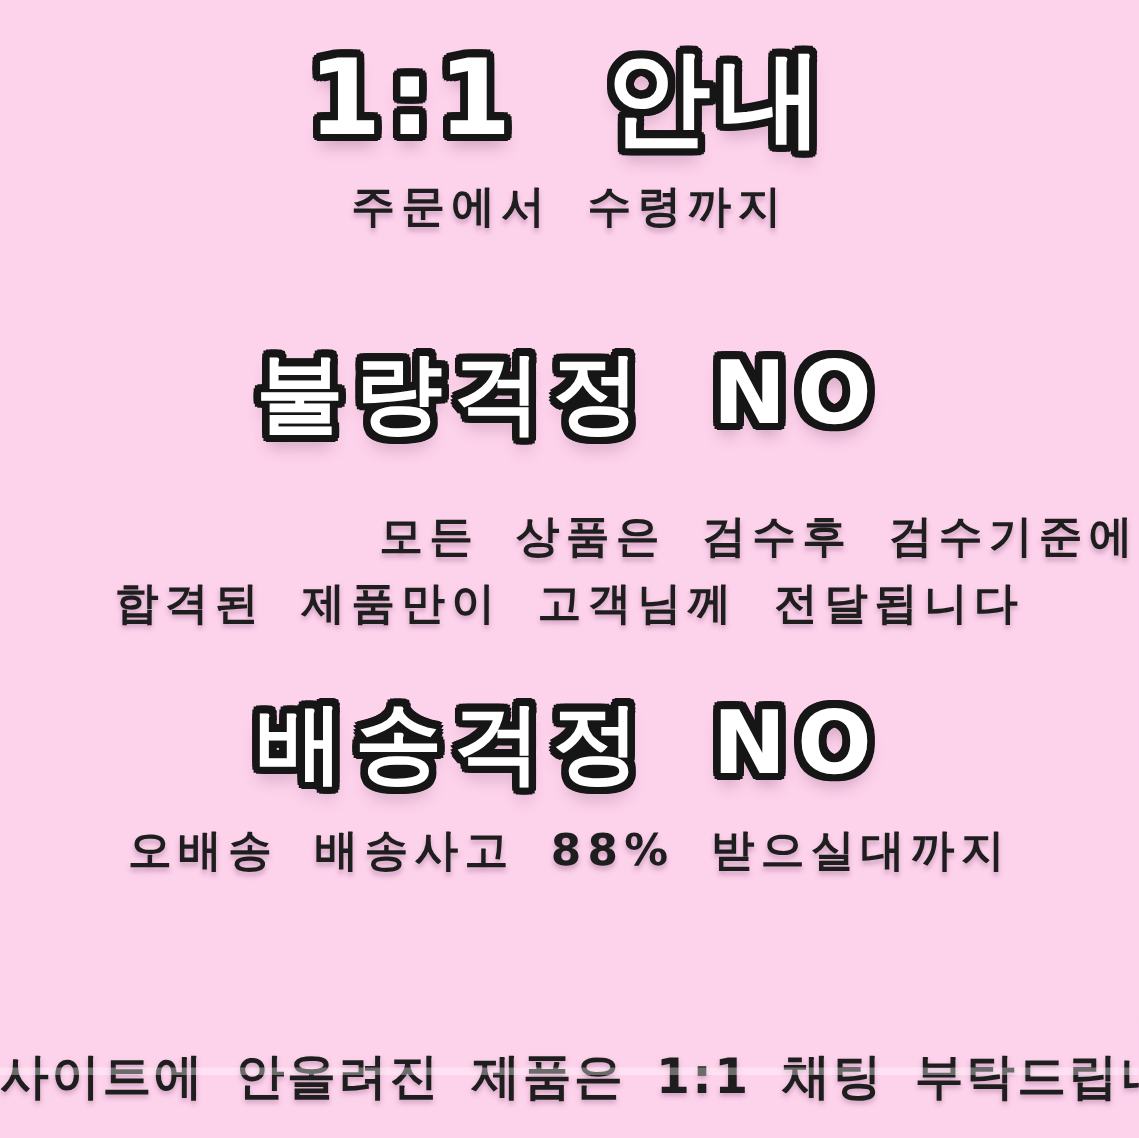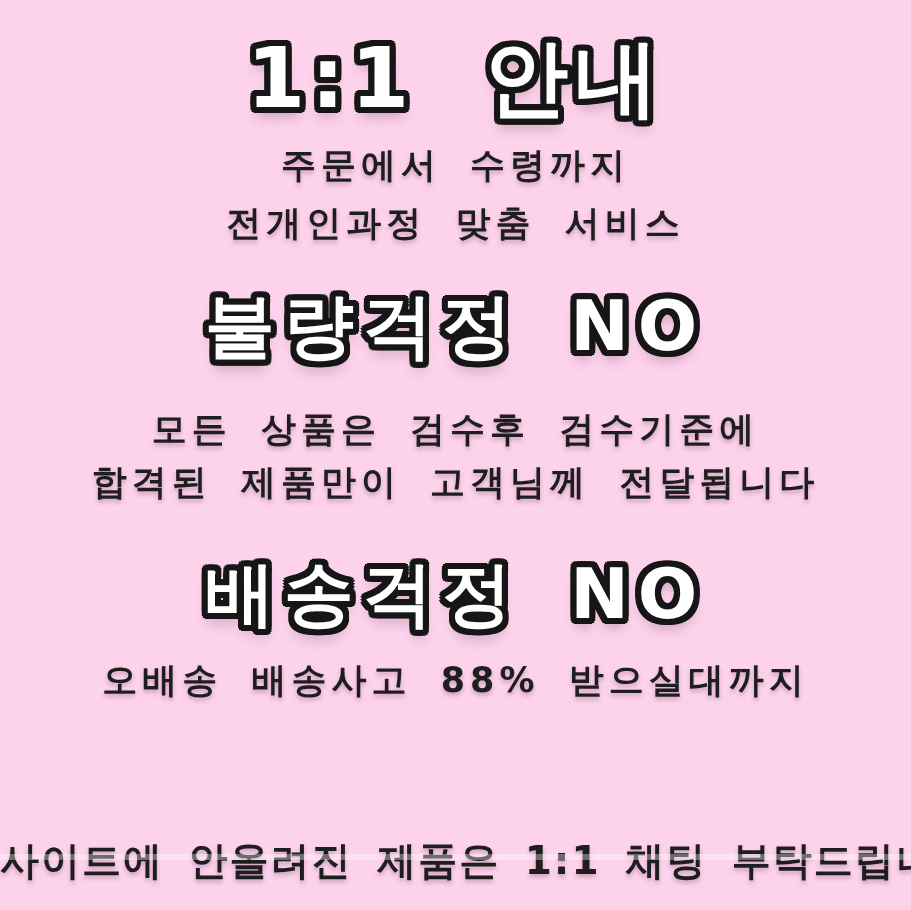--- a/index.html
+++ b/index.html
@@ -49,30 +49,30 @@
     top:22px;
     font-size:84px;
     letter-spacing:6px;
     word-spacing:34px;
   }
   .heading{
     font-size:70px;
     letter-spacing:9px;
     word-spacing:16px;
   }
-  .h-defect{top:280px;}
+  .h-defect{top:268px;}
   .h-delivery{top:548px;}
   .body-line{
     font-size:35px;
     letter-spacing:5px;
     word-spacing:12px;
   }
   .intro-1{top:142px;}
   .intro-2{top:200px;}
-  .defect-1{top:406px;}
+  .defect-1{top:406px;text-align:right;}
   .defect-2{top:459px;}
   .delivery-1{top:657px;}
   .delivery-2{top:710px;}
   .footer-line{
     top:834px;
     font-size:39px;
     letter-spacing:2px;
     word-spacing:9px;
   }
   .bottom-highlight{
@@ -84,21 +84,20 @@
 </style>
 </head>
 <body>
 
 <div class="canvas">
 
   <div class="line bubble title">1:1 안내</div>
 
   <div class="line ink body-line intro-1">주문에서 수령까지</div>
 
-  <div class="line ink body-line intro-2">전개인과정 맞춤 서비스</div>
 
   <div class="line bubble heading h-defect">불량걱정 NO</div>
 
   <div class="line ink body-line defect-1">모든 상품은 검수후 검수기준에</div>
 
   <div class="line ink body-line defect-2">합격된 제품만이 고객님께 전달됩니다</div>
 
   <div class="line bubble heading h-delivery">배송걱정 NO</div>
 
   <div class="line ink body-line delivery-1">오배송 배송사고 88% 받으실대까지</div>

